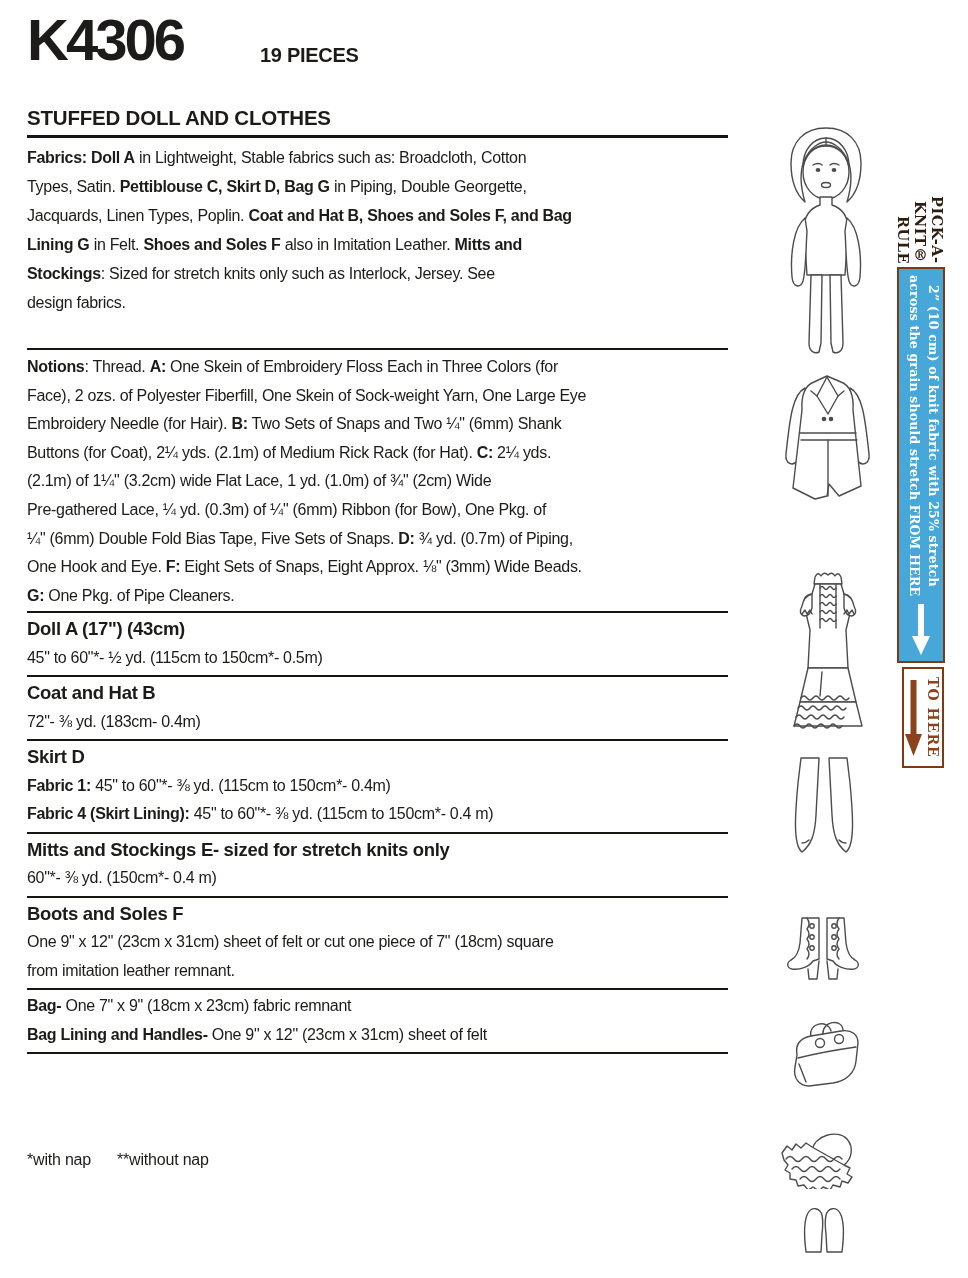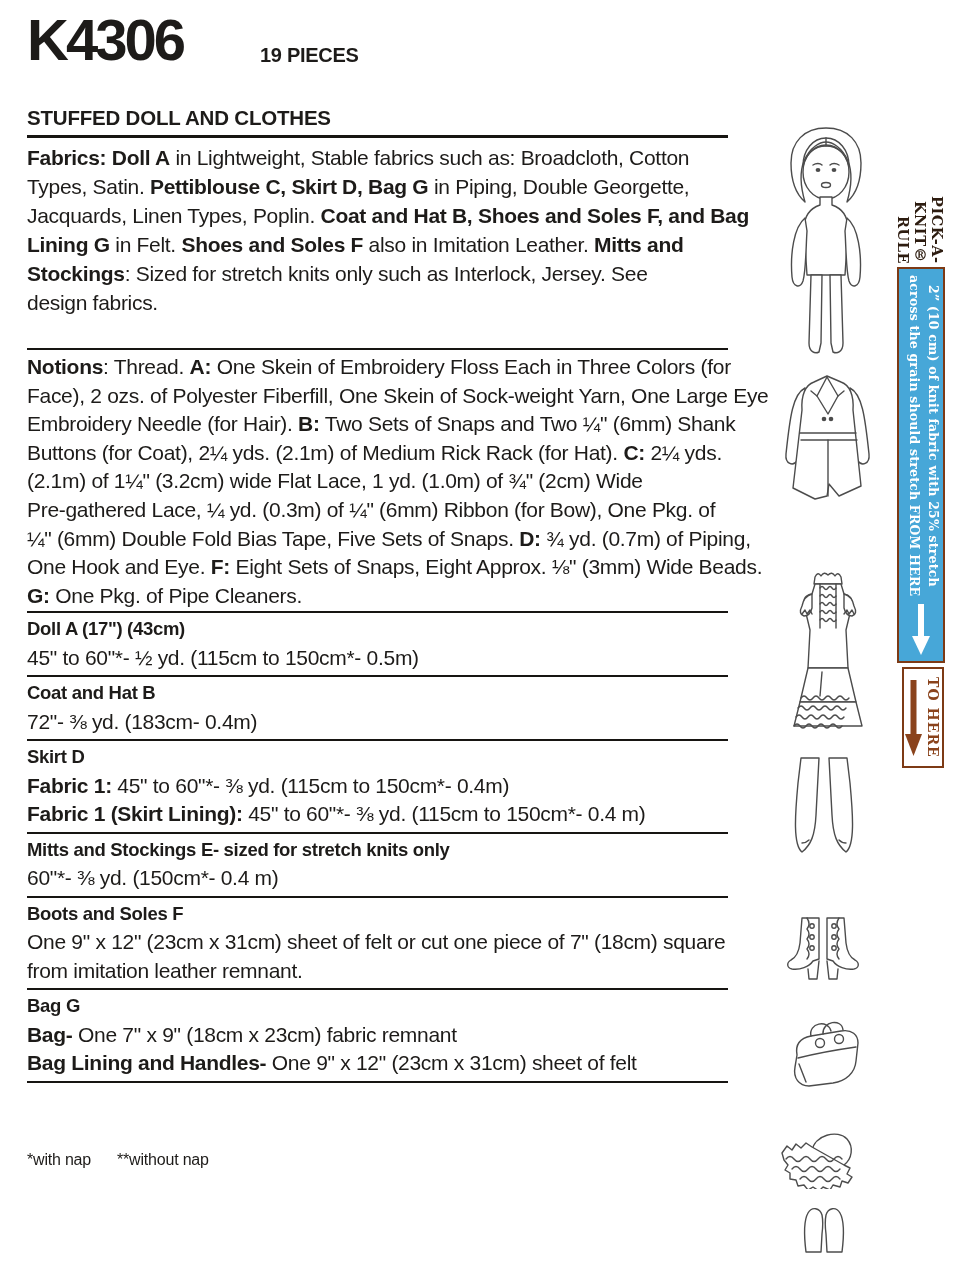--- a/index.html
+++ b/index.html
@@ -17,21 +17,21 @@
   #main-title { position:absolute; left:0; top:106px; font-size:20.5px; font-weight:bold; letter-spacing:-0.2px;text-align:center; }
 
   .rule { background:#171512; height:2px; width:701px; }
   #rule-title { position:absolute; top:135px; height:3px; }
   #rule-fabrics { position:absolute; top:348px; }
   #rule-notions { position:absolute; top:611px; }
 
   .para { position:absolute; left:0; width:701px; }
   #fabrics { top:143px; }
   #notions { top:353px; }
-  .tl { line-height:29px; font-size:21px; letter-spacing:-0.3px; white-space:nowrap; }
+  .tl { line-height:29px; font-size:16px; letter-spacing:-0.3px; white-space:nowrap; }
   #notions .tl { line-height:28.6px; }
   .tl b { font-weight:bold; }
 
   #yardage { position:absolute; left:0; top:615px; width:701px; }
   .section .s-head { font-size:18.5px; font-weight:bold; line-height:28.5px; letter-spacing:-0.3px; white-space:nowrap; }
   .section .tl { line-height:28.5px; }
   .s-rule { height:2px; background:#171512; margin:3px 0 2px 0; }
 
   #footnote { position:absolute; left:27px; top:1151px; font-size:16px; letter-spacing:-0.2px; }
   #footnote span { margin-right:26px; }
@@ -114,36 +114,35 @@
           <div class="s-rule"></div>
         </div>
         <div class="section">
           <div class="s-head">Coat and Hat B</div>
           <div class="tl"><span>72"- ⅜ yd. (183cm- 0.4m)</span></div>
           <div class="s-rule"></div>
         </div>
         <div class="section">
           <div class="s-head">Skirt D</div>
           <div class="tl"><b>Fabric 1:</b><span> 45" to 60"*- ⅜ yd. (115cm to 150cm*- 0.4m)</span></div>
-          <div class="tl"><b>Fabric 1 (Skirt Lining):</b><span> 45" to 60"*- ⅜ yd. (115cm to 150cm*- 0.4 m)</span></div>
+          <div class="tl"><b>Fabric 4 (Skirt Lining):</b><span> 45" to 60"*- ⅜ yd. (115cm to 150cm*- 0.4 m)</span></div>
           <div class="s-rule"></div>
         </div>
         <div class="section">
           <div class="s-head">Mitts and Stockings E- sized for stretch knits only</div>
           <div class="tl"><span>60"*- ⅜ yd. (150cm*- 0.4 m)</span></div>
           <div class="s-rule"></div>
         </div>
         <div class="section">
           <div class="s-head">Boots and Soles F</div>
           <div class="tl"><span>One 9" x 12" (23cm x 31cm) sheet of felt or cut one piece of 7" (18cm) square</span></div>
           <div class="tl"><span>from imitation leather remnant.</span></div>
           <div class="s-rule"></div>
         </div>
         <div class="section">
-          <div class="s-head">Bag G</div>
           <div class="tl"><b>Bag-</b><span> One 7" x 9" (18cm x 23cm) fabric remnant</span></div>
           <div class="tl"><b>Bag Lining and Handles-</b><span> One 9" x 12" (23cm x 31cm) sheet of felt</span></div>
           <div class="s-rule"></div>
         </div>
       </div>
   </div>
 
   <div id="footnote">
     <span>*with nap</span><span>**without nap</span>
   </div>

